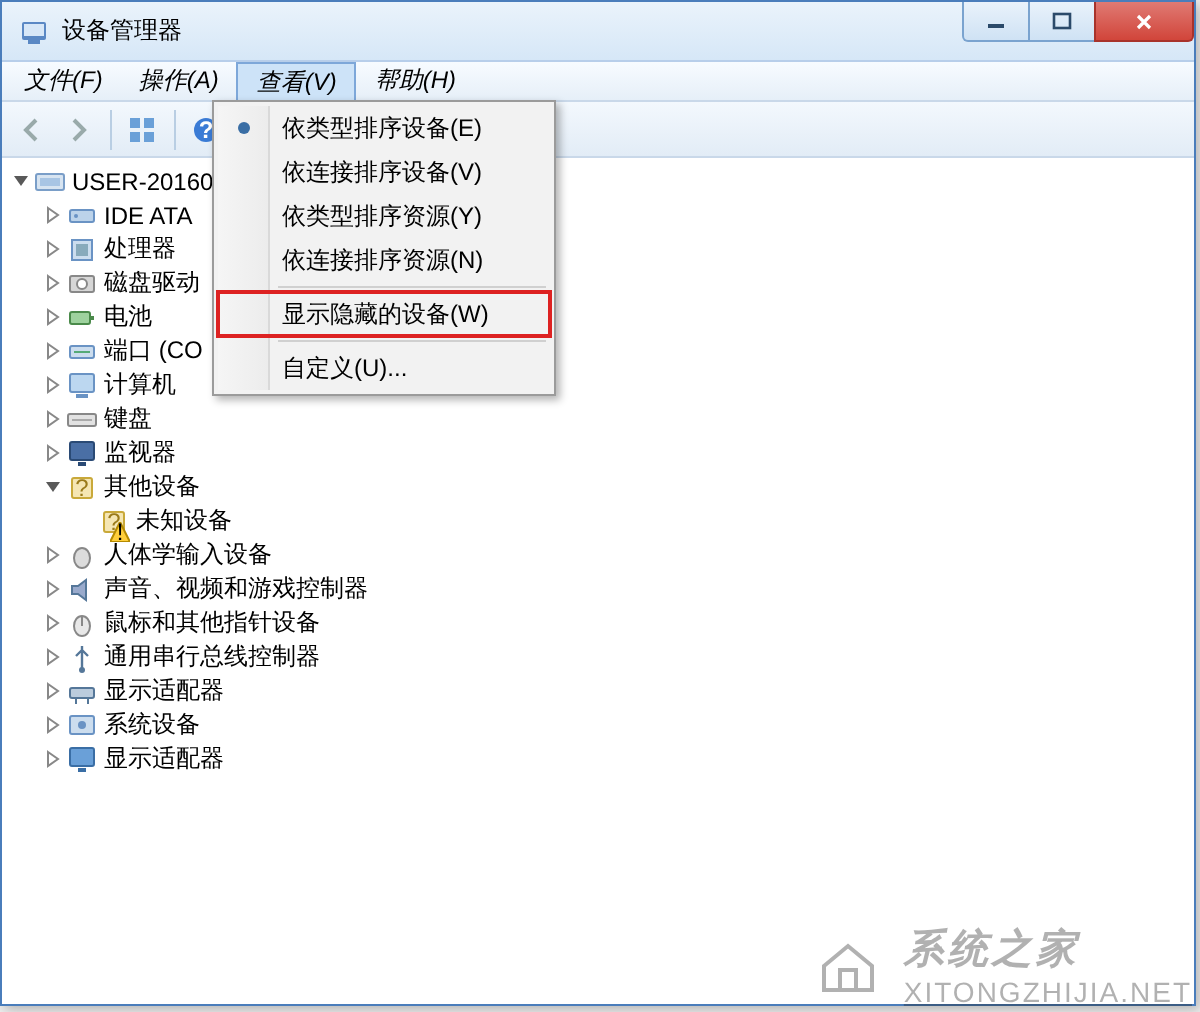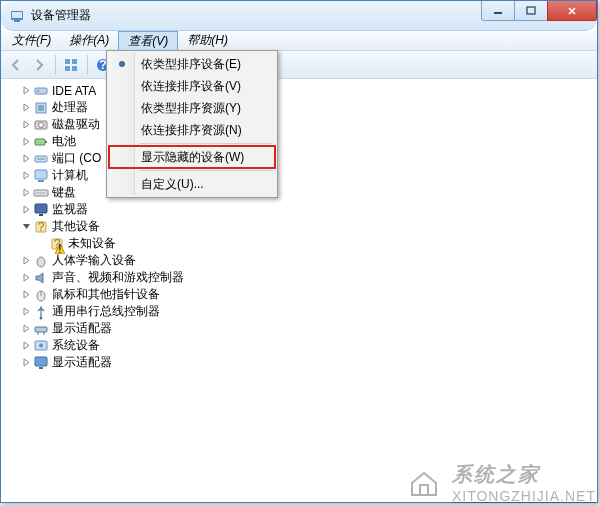--- a/index.html
+++ b/index.html
@@ -12,21 +12,20 @@
   box-shadow: 2px 2px 6px rgba(0,0,0,.25);
 }
 
 
 .titlebar {
   height: 30px;
   background: linear-gradient(#eaf3fb, #d6e7f7);
   border-bottom: 1px solid #b7ceea;
   display: flex; align-items: center;
   position: relative;
-  border-radius: 13px;
 }
 .titlebar .icon { width: 16px; height: 16px; margin: 0 6px 0 8px; }
 .titlebar .title { font-size: 12px; color: #000; }
 .win-controls { position: absolute; right: 0; top: 0; display: flex; }
 .win-btn {
   width: 34px; height: 20px;
   border: 1px solid #7aa3cf; border-top: none;
   display: flex; align-items: center; justify-content: center;
   background: linear-gradient(#e9f2fb,#cfe2f4);
   margin-left: -1px;
@@ -217,20 +216,35 @@
       <svg width="16" height="16">
           <circle cx="8" cy="8" r="6" fill="#3a7bd5"></circle>
           <text x="8" y="12" text-anchor="middle" fill="#fff" font-size="10" font-weight="bold">?</text>
         </svg>
     </div>
   </div>
 
   <div class="client">
     <div class="tree" id="tree">
         <div class="tree-row">
+          <span class="indent" style="width: 0px;"></span>
+          <span class="expander ">
+            <svg width="9" height="9">
+              <path d="M1 2 L8 2 L4.5 7 Z" fill="#595959"></path>
+            </svg>
+          </span>
+          <span class="node-icon">
+            <svg width="16" height="16">
+              <rect x="1" y="4" width="14" height="8" rx="1" fill="#d7e4f1" stroke="#7a9ec8"></rect>
+              <rect x="3" y="6" width="10" height="4" fill="#a8c5e4"></rect>
+            </svg>
+          </span>
+          <span class="node-label">USER-20160</span>
+        </div>
+        <div class="tree-row">
           <span class="indent" style="width: 16px;"></span>
           <span class="expander ">
             <svg width="9" height="9">
               <path d="M2 1 L7 4.5 L2 8 Z" fill="#fff" stroke="#888"></path>
             </svg>
           </span>
           <span class="node-icon">
             <svg width="16" height="16">
               <rect x="2" y="5" width="12" height="6" rx="1" fill="#bcd3ea" stroke="#6a93c4"></rect>
               <circle cx="5" cy="8" r="1" fill="#6a93c4"></circle>

